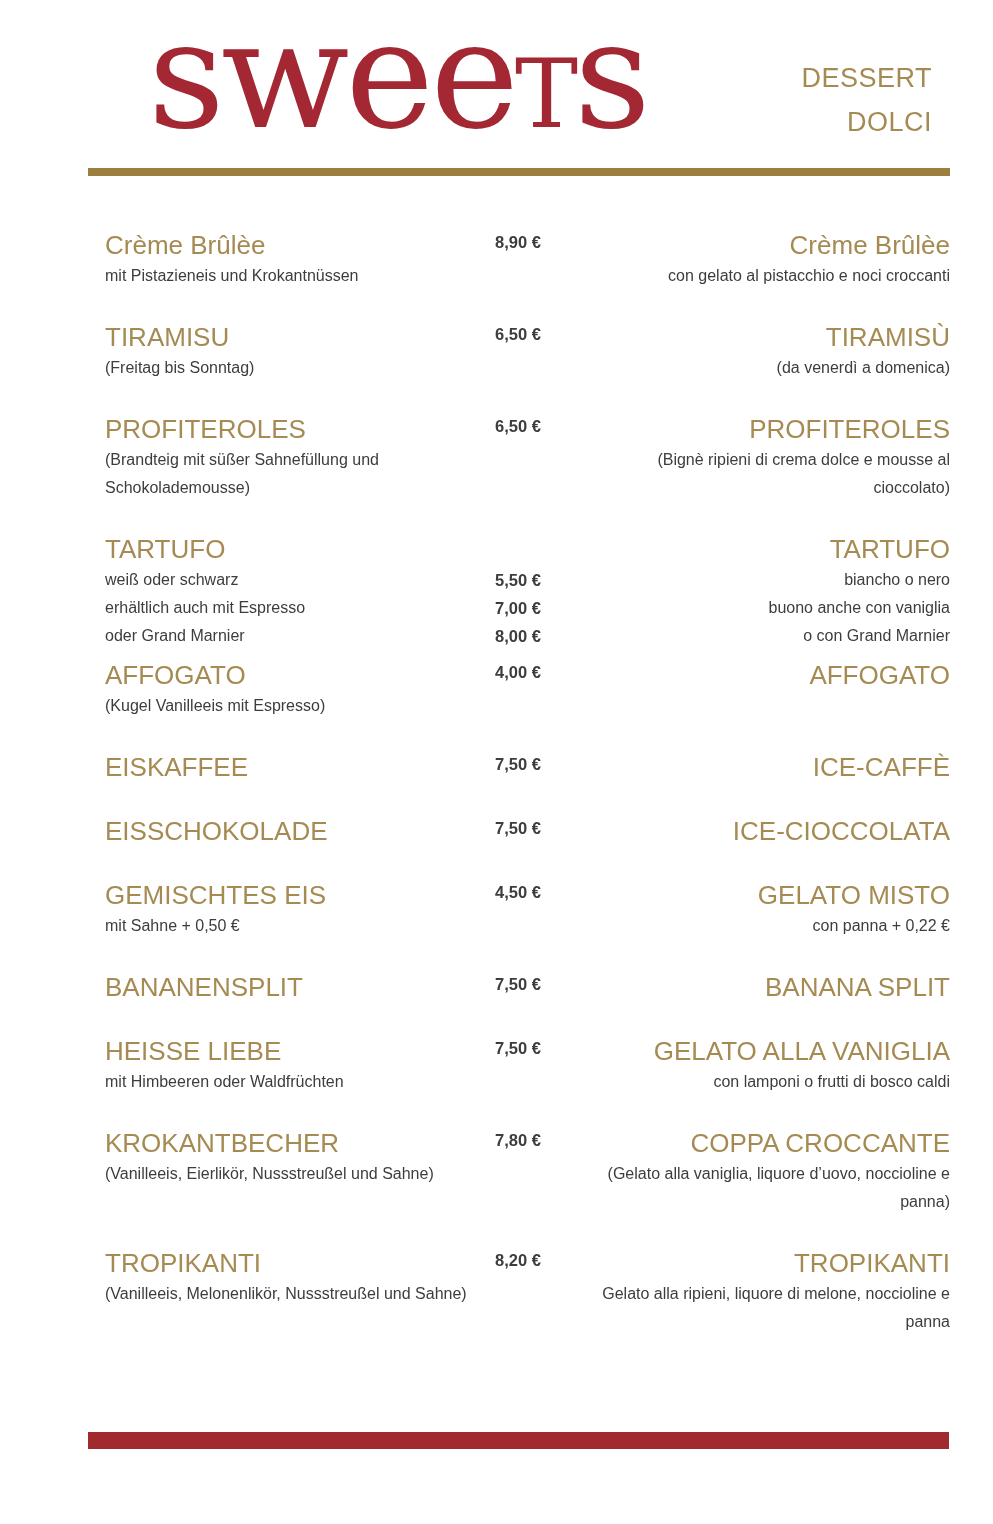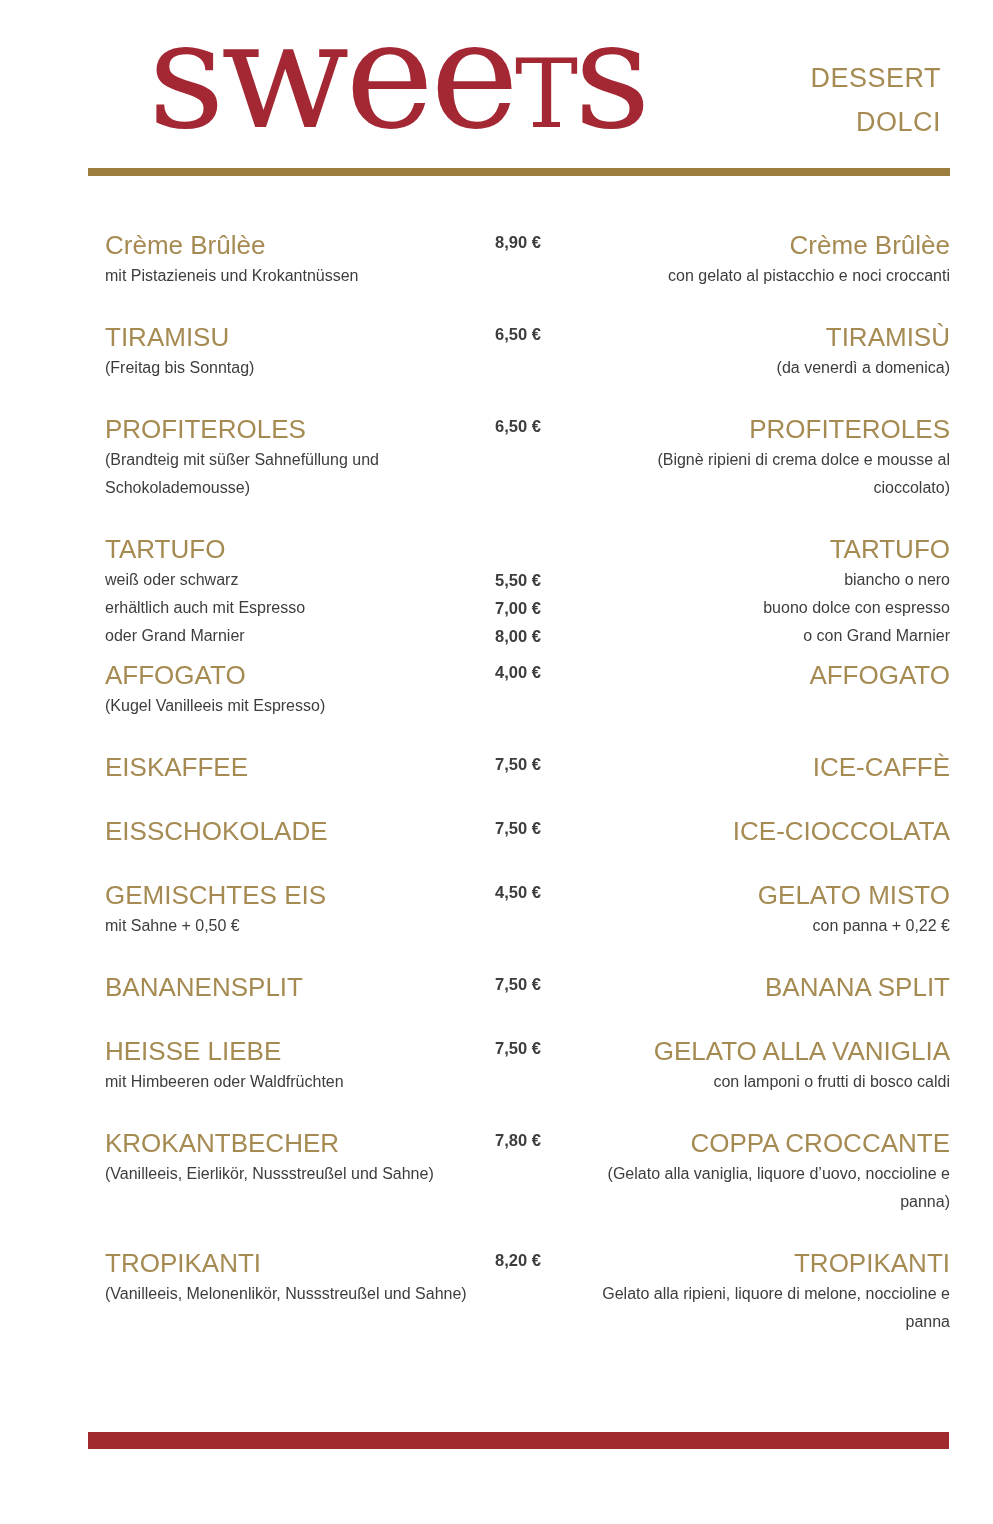--- a/index.html
+++ b/index.html
@@ -22,21 +22,21 @@
   .logo{
     position:absolute;left:148px;top:0;
     font-family:"DejaVu Serif","Liberation Serif",serif;
     color:var(--brand-red);
     font-size:150px;line-height:150px;
     letter-spacing:-4px;
     white-space:nowrap;
   }
   .logo-mid{font-size:0.63em;}
   .subtitle{
-    position:absolute;right:52px;top:56px;
+    position:absolute;right:61px;top:56px;
     text-align:right;
     color:var(--accent-gold);
     font-size:27px;line-height:44px;
     letter-spacing:0.5px;
   }
   .divider{
     position:absolute;left:88px;right:43px;top:168px;
     height:8px;background:var(--divider-gold);
   }
   
@@ -143,21 +143,21 @@
           <div class="desc-line">oder Grand Marnier</div>
         </div>
     <div class="price-cell">
           <div class="price-line">5,50 €</div>
           <div class="price-line">7,00 €</div>
           <div class="price-line">8,00 €</div>
         </div>
     <div class="it-cell">
       <div class="title it-title">TARTUFO</div>
     <div class="desc-line">biancho o nero</div>
-          <div class="desc-line">buono dolce con espresso</div>
+          <div class="desc-line">buono anche con vaniglia</div>
           <div class="desc-line">o con Grand Marnier</div>
         </div>
   </div>
 
   <div class="menu-item">
     <div class="de-cell">
       <div class="title de-title">AFFOGATO</div>
     <div class="desc-line">(Kugel Vanilleeis mit Espresso)</div>
         </div>
     <div class="price-cell">

